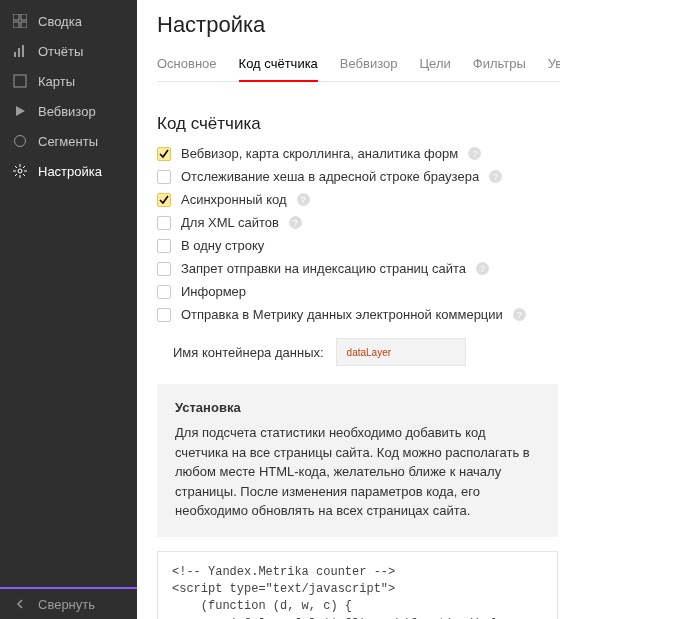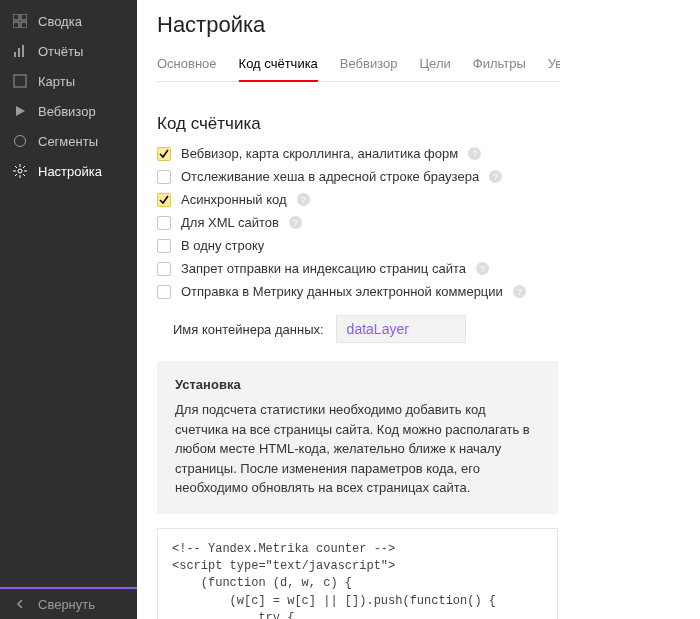--- a/index.html
+++ b/index.html
@@ -21,21 +21,21 @@
   .section-title { font-size: 17px; font-weight: 400; color: #222; margin-bottom: 12px; }
   .options { display: flex; flex-direction: column; gap: 8px; margin-bottom: 16px; }
   .opt { display: flex; align-items: center; gap: 10px; font-size: 13px; color: #333; }
   .checkbox { width: 14px; height: 14px; border: 1px solid #c9c9c9; border-radius: 2px; background: #fff; display: inline-flex; align-items: center; justify-content: center; cursor: pointer; }
   .checkbox.checked { background: #ffeb99; border-color: #e6c84f; }
   .checkbox.checked svg { display: block; }
   .checkbox svg { display: none; }
   .help { width: 13px; height: 13px; border-radius: 50%; background: #ddd; color: #fff; font-size: 9px; display: inline-flex; align-items: center; justify-content: center; }
   .field-row { display: flex; align-items: center; gap: 12px; margin-left: 16px; margin-top: 4px; margin-bottom: 18px; }
   .field-label { font-size: 13px; color: #333; }
-  .text-input { height: 28px; width: 130px; border: 1px solid #e5e5e5; background: #f3f3f3; padding: 0 10px; font-size: 14px; color: #8b5cf6; }
+  .text-input { height: 28px; width: 130px; border: 1px solid #e5e5e5; background: #f3f3f3; padding: 0 10px; font-size: 10px; color: #c2410c; }
   .install-box { background: #f3f3f3; padding: 16px 18px; margin-bottom: 14px; margin-right: 2px; }
   .install-box .install-title { font-weight: bold; font-size: 13px; margin-bottom: 8px; }
   .install-box .install-body { font-size: 13px; line-height: 1.5; color: #333; }
   .code-box { border: 1px solid #e5e5e5; background: #fff; padding: 12px 14px; font-family: "Courier New", monospace; font-size: 12px; color: #444; white-space: pre; overflow: hidden; margin-right: 2px; line-height: 1.45; }
   svg { display: block; }
 </style>
 </head>
 <body>
 
 <div class="app">
@@ -167,20 +167,24 @@
         <span class="checkbox"></span>
         <span>В одну строку</span>
       </div>
       <div class="opt">
         <span class="checkbox"></span>
         <span>Запрет отправки на индексацию страниц сайта</span>
         <span class="help">?</span>
       </div>
       <div class="opt">
         <span class="checkbox"></span>
+        <span>Информер</span>
+      </div>
+      <div class="opt">
+        <span class="checkbox"></span>
         <span>Отправка в Метрику данных электронной коммерции</span>
         <span class="help">?</span>
       </div>
     </div>
 
     <div class="field-row">
       <span class="field-label">Имя контейнера данных:</span>
       <input class="text-input" value="dataLayer" style="">
     </div>
 

